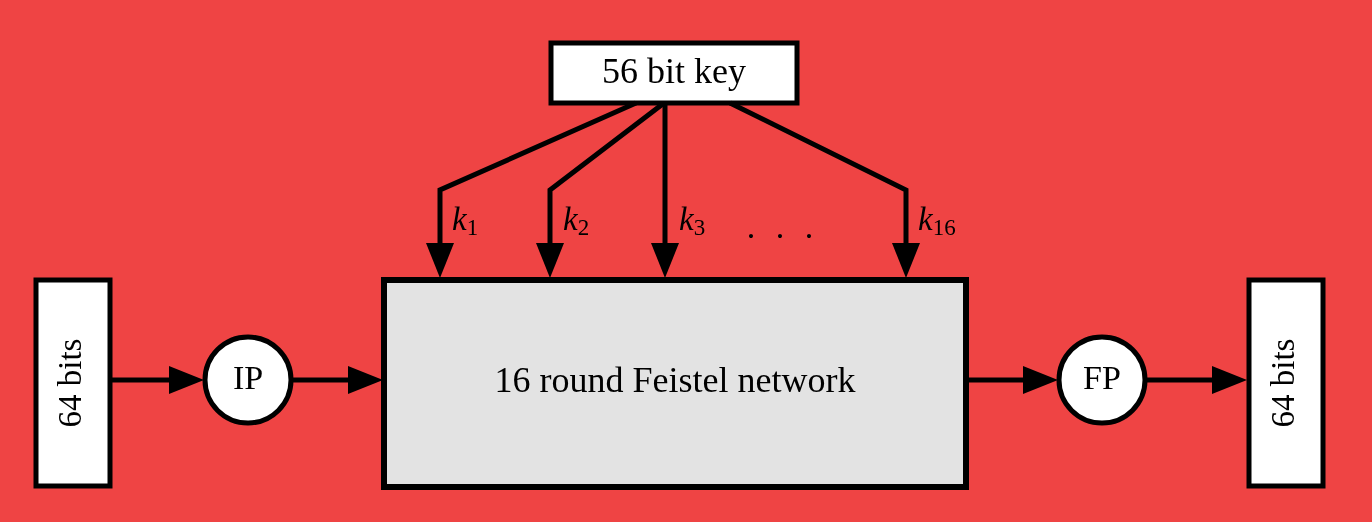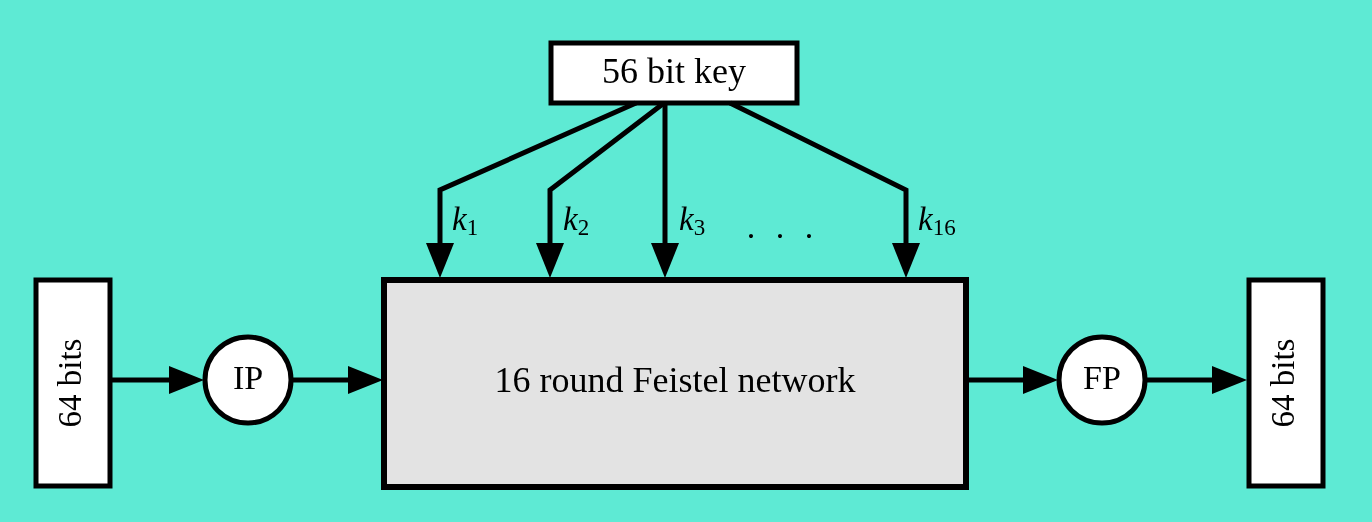--- a/index.html
+++ b/index.html
@@ -10,21 +10,21 @@
   body {
     width: 1372px;
     height: 522px;
     overflow: hidden;
     font-family: "Liberation Serif", "DejaVu Serif", serif;
   }
   #diagram-root {
     position: relative;
     width: 1372px;
     height: 522px;
-    background: #5eead4;
+    background: #ef4444;
   }
   svg#des-diagram {
     display: block;
     width: 1372px;
     height: 522px;
   }
   .box-stroke {
     fill: #ffffff;
     stroke: #000000;
     stroke-width: 5;

